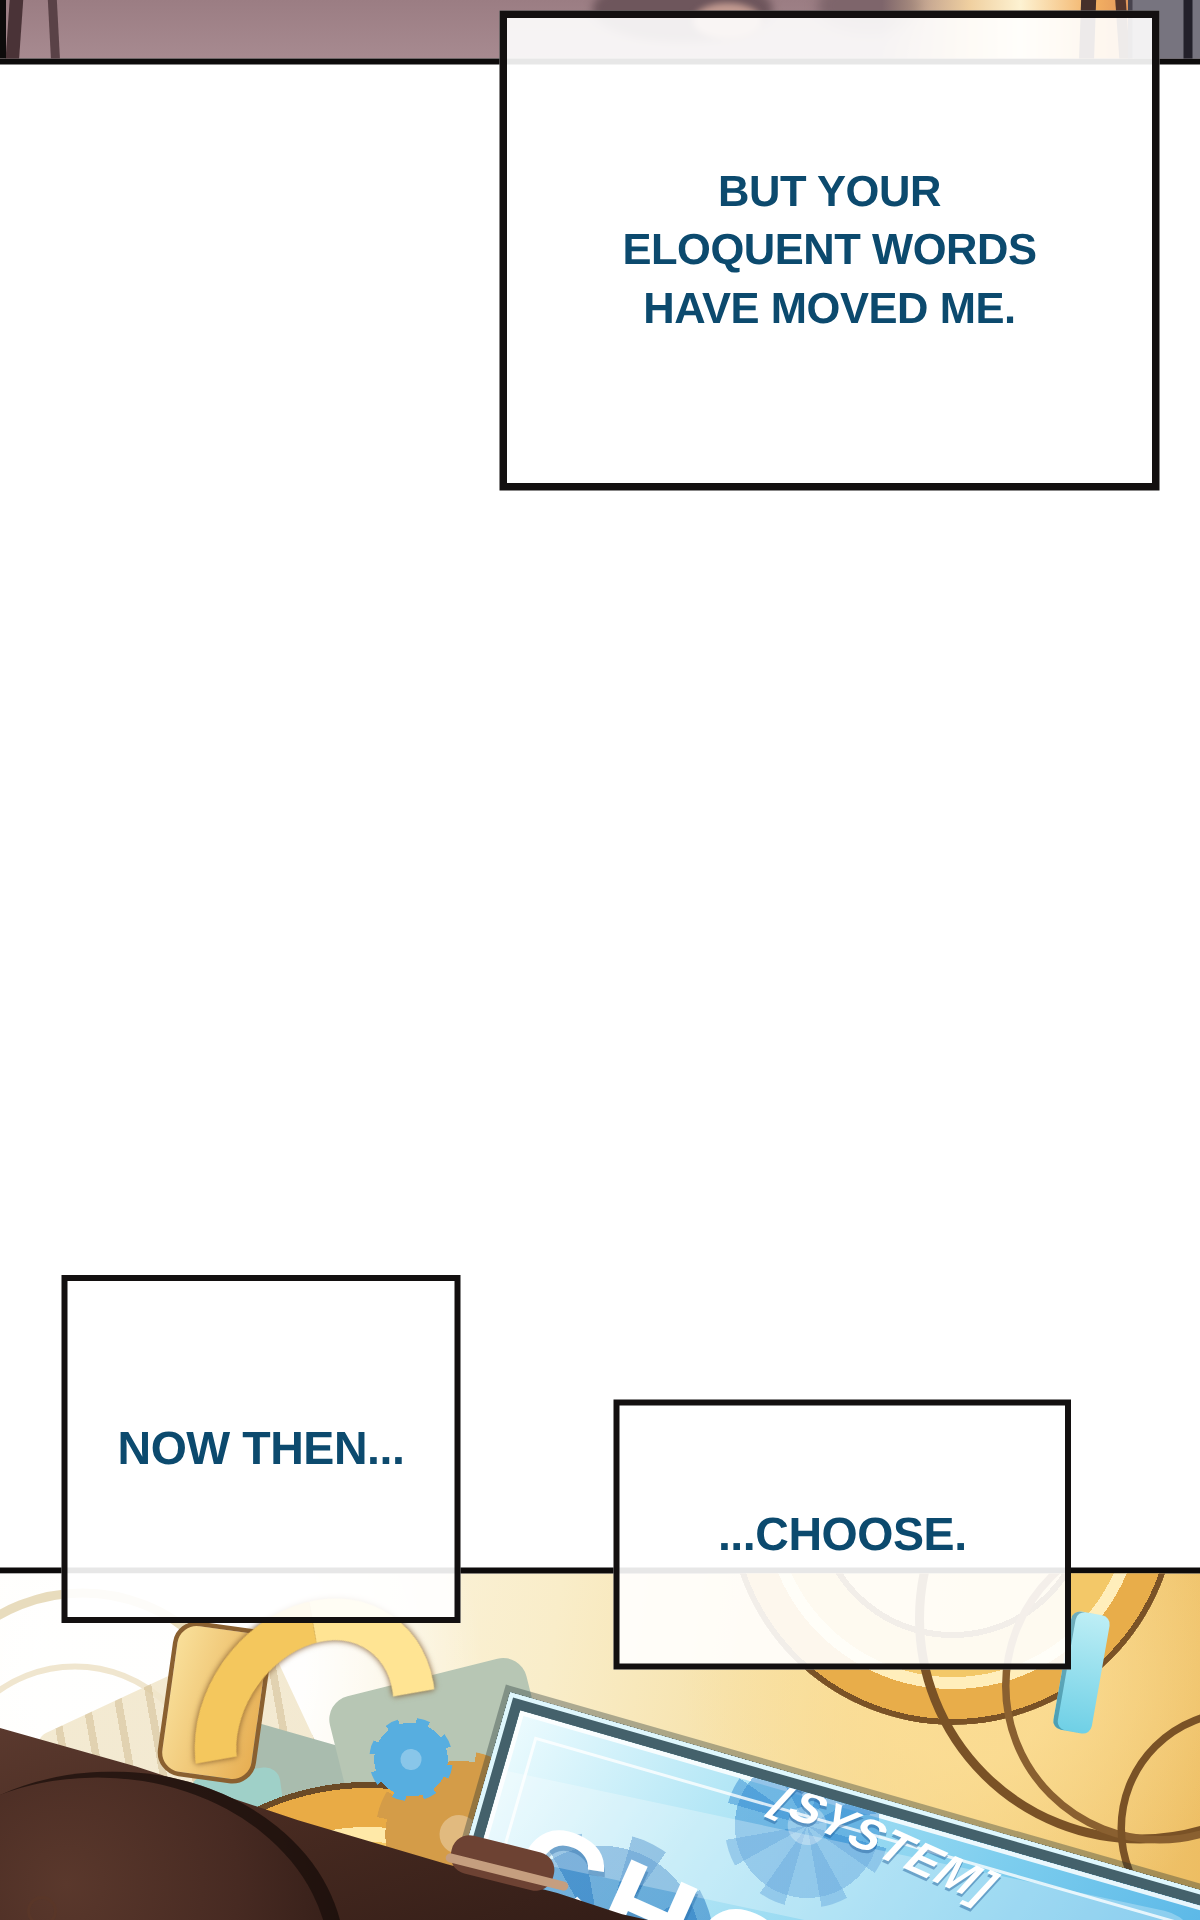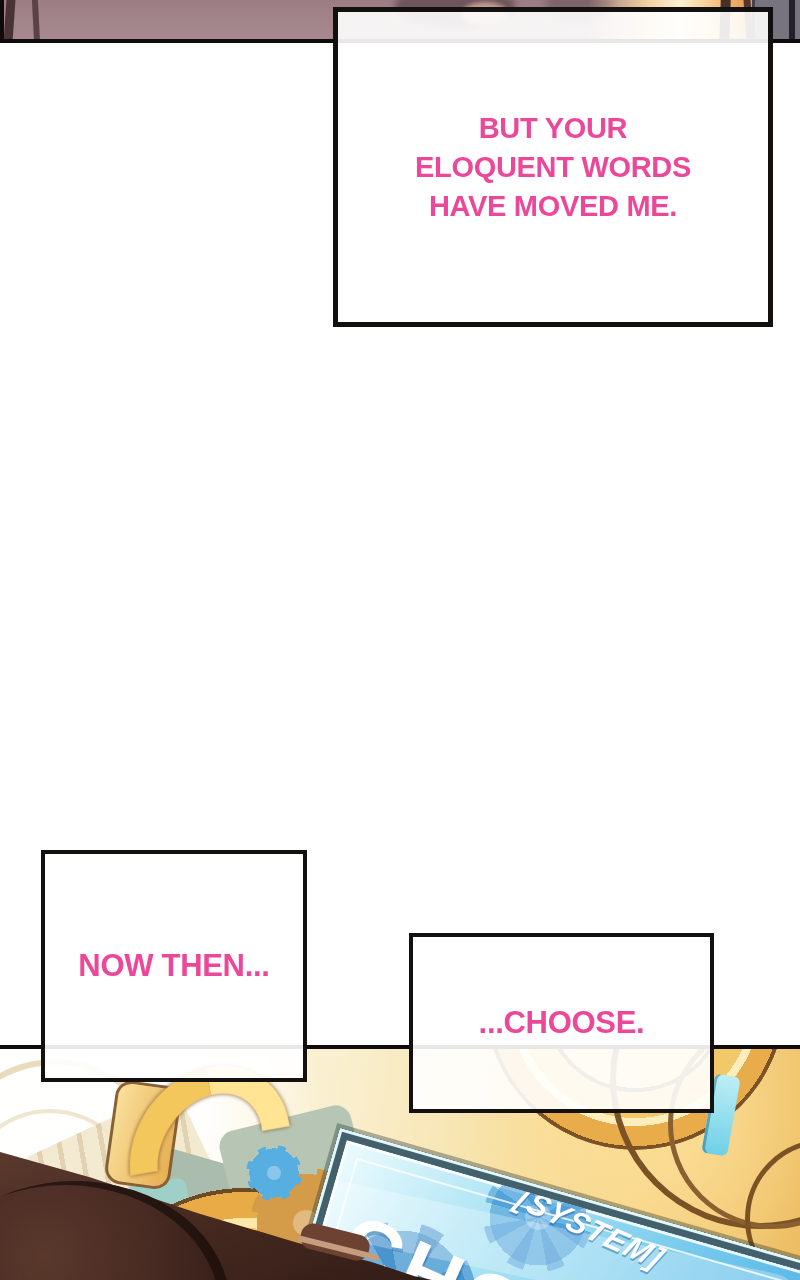--- a/index.html
+++ b/index.html
@@ -20,21 +20,21 @@
          background:linear-gradient(90deg,rgba(240,200,140,0) 0%,#f0d0a0 35%,#fdf2d2 55%,#f2af62 85%,#e0935a 100%);}
   .strandR1{position:absolute;left:720px;top:-2px;width:10px;height:47px;background:#46302a;transform:rotate(2deg);z-index:2;}
   .strandR2{position:absolute;left:745px;top:-2px;width:7px;height:47px;background:#53352c;transform:rotate(-4deg);z-index:2;}
   .slate{position:absolute;left:752px;top:0;width:48px;height:43px;background:#77747f;
          box-shadow:inset 3px 0 0 rgba(40,35,45,.6);z-index:2;}
   .slateLine{position:absolute;left:789px;top:0;width:6px;height:43px;background:#23202a;z-index:3;}
 
   
   .bubble{position:absolute;background:rgba(255,255,255,0.9);border:5px solid #131010;
           display:flex;align-items:center;justify-content:center;text-align:center;
-          color:#ec4899;font-weight:bold;z-index:4;box-sizing:border-box;}
+          color:#0c4a6e;font-weight:bold;z-index:4;box-sizing:border-box;}
   .b1{left:333px;top:7px;width:440px;height:320px;font-size:29px;line-height:39px;}
   .b2{left:41px;top:850px;width:266px;height:232px;font-size:31px;border-width:4px;}
   .b3{left:409px;top:933px;width:305px;height:180px;font-size:31px;border-width:4px;}
   .btxt{white-space:pre-line;letter-spacing:-0.3px;}
 
   
   .panel2{position:absolute;left:0;top:1045px;width:800px;height:235px;box-sizing:border-box;
           border-top:4px solid #0d0b0b;overflow:hidden;z-index:1;
           background:linear-gradient(98deg,#fffef9 0%,#fcf6e6 20%,#f9edc9 45%,#f6dfa2 65%,#f3cf7e 82%,#edbd62 100%);}
   .panel2 *{position:absolute;box-sizing:border-box;}

